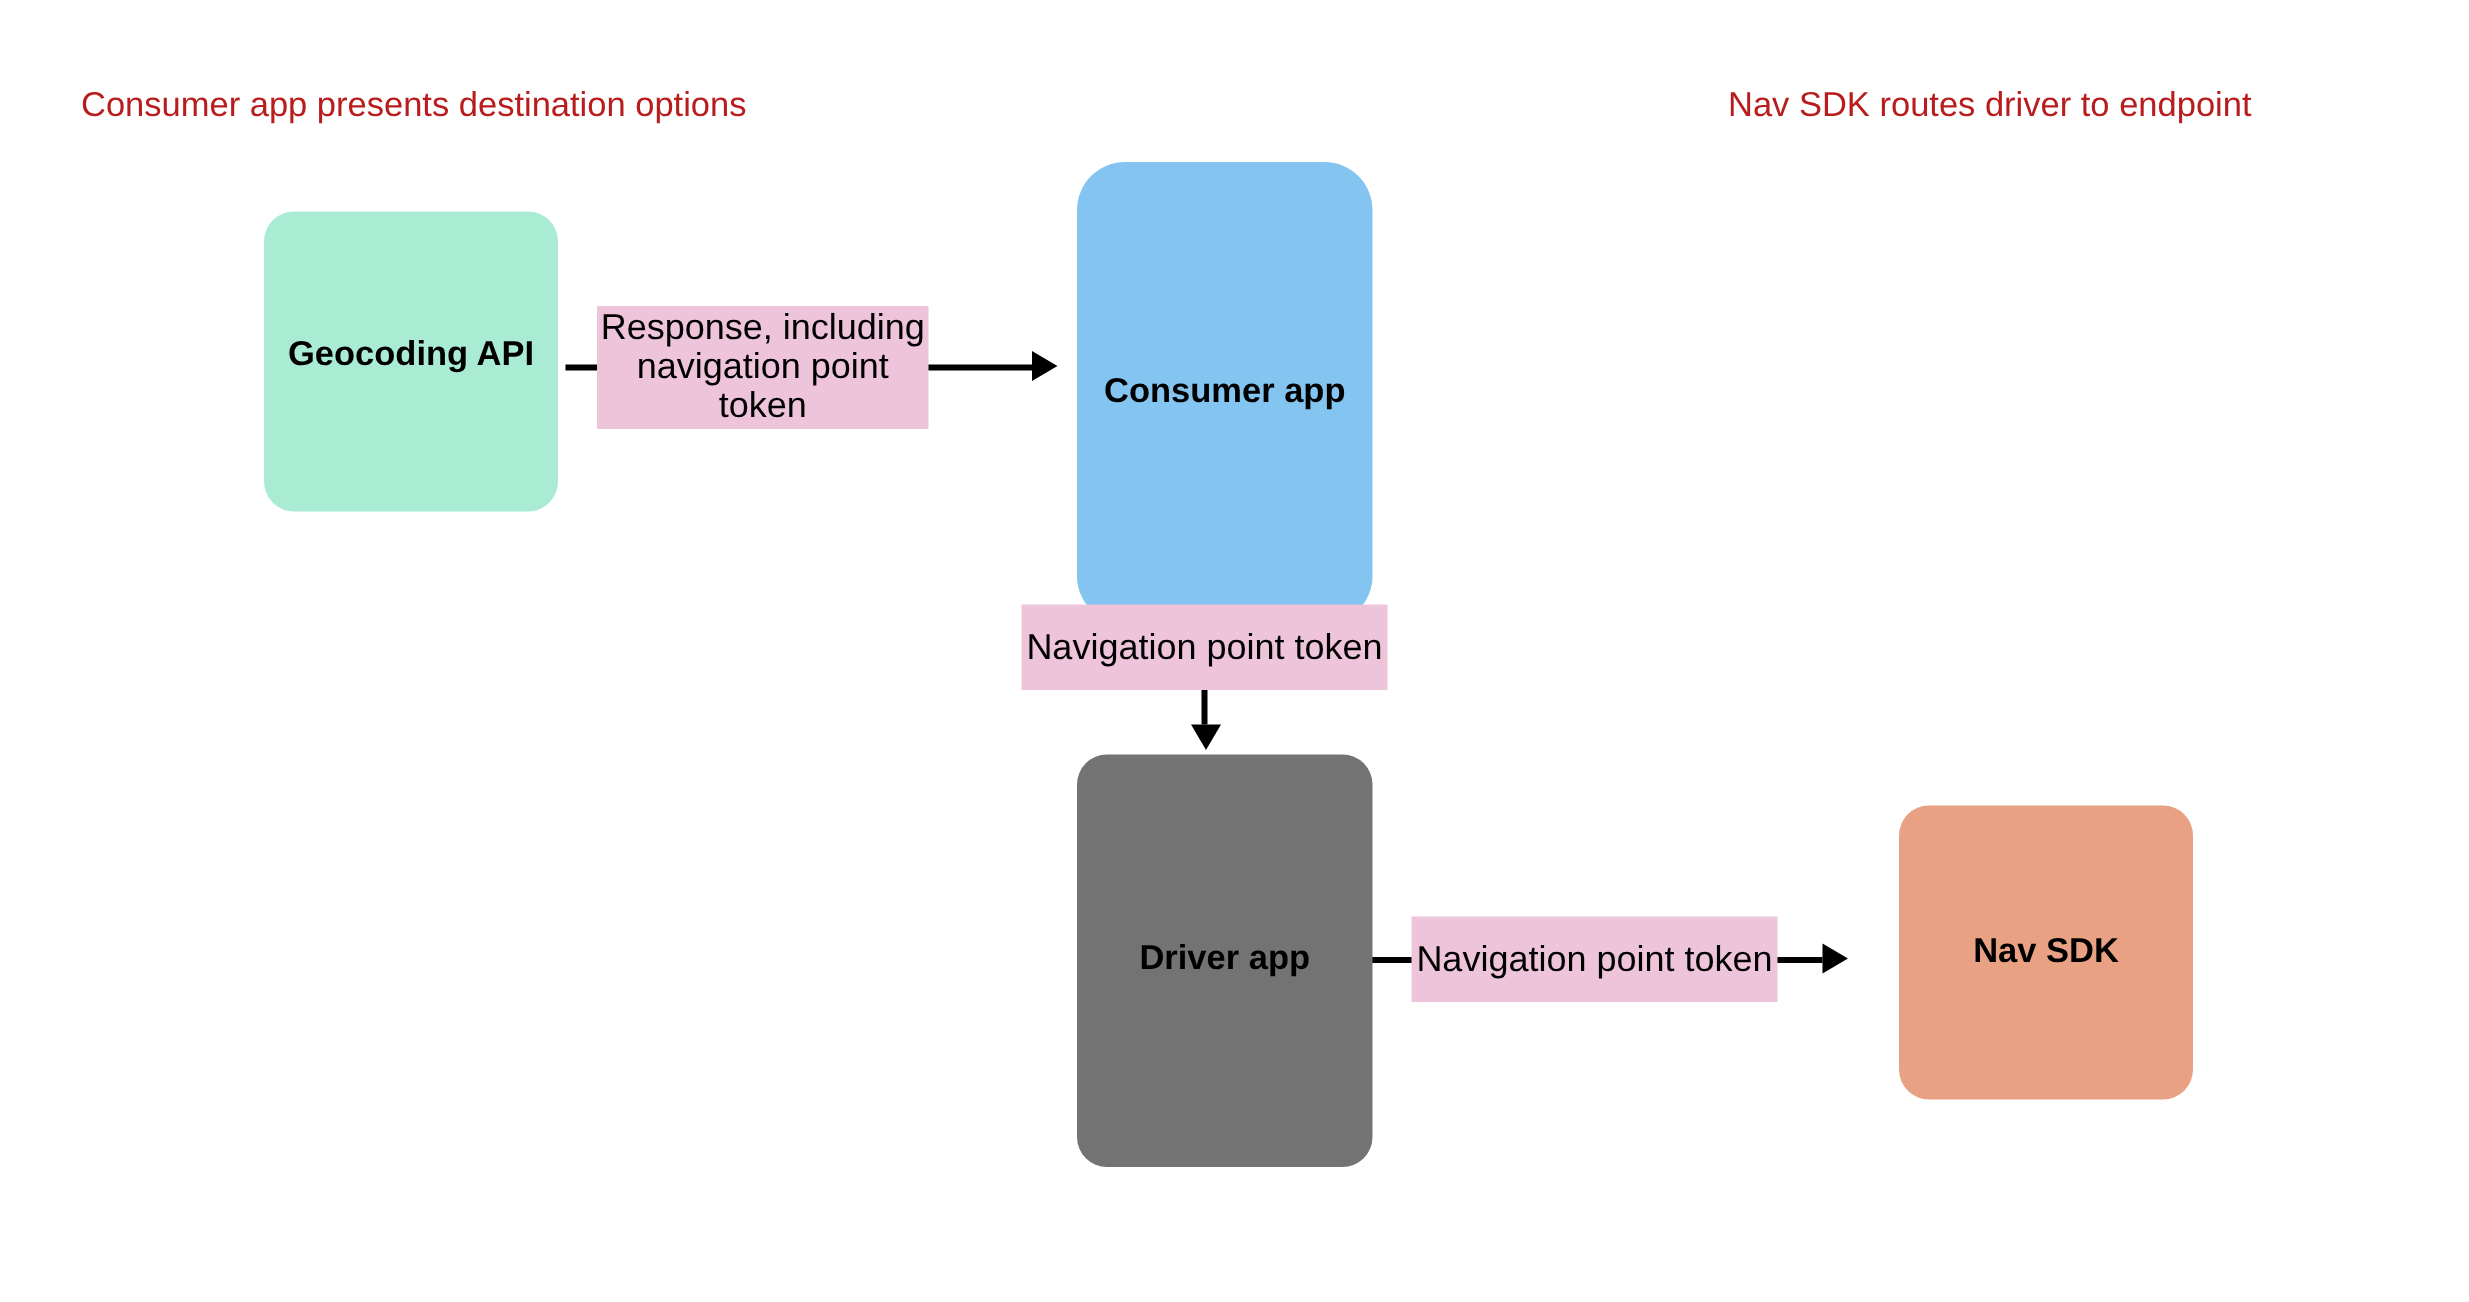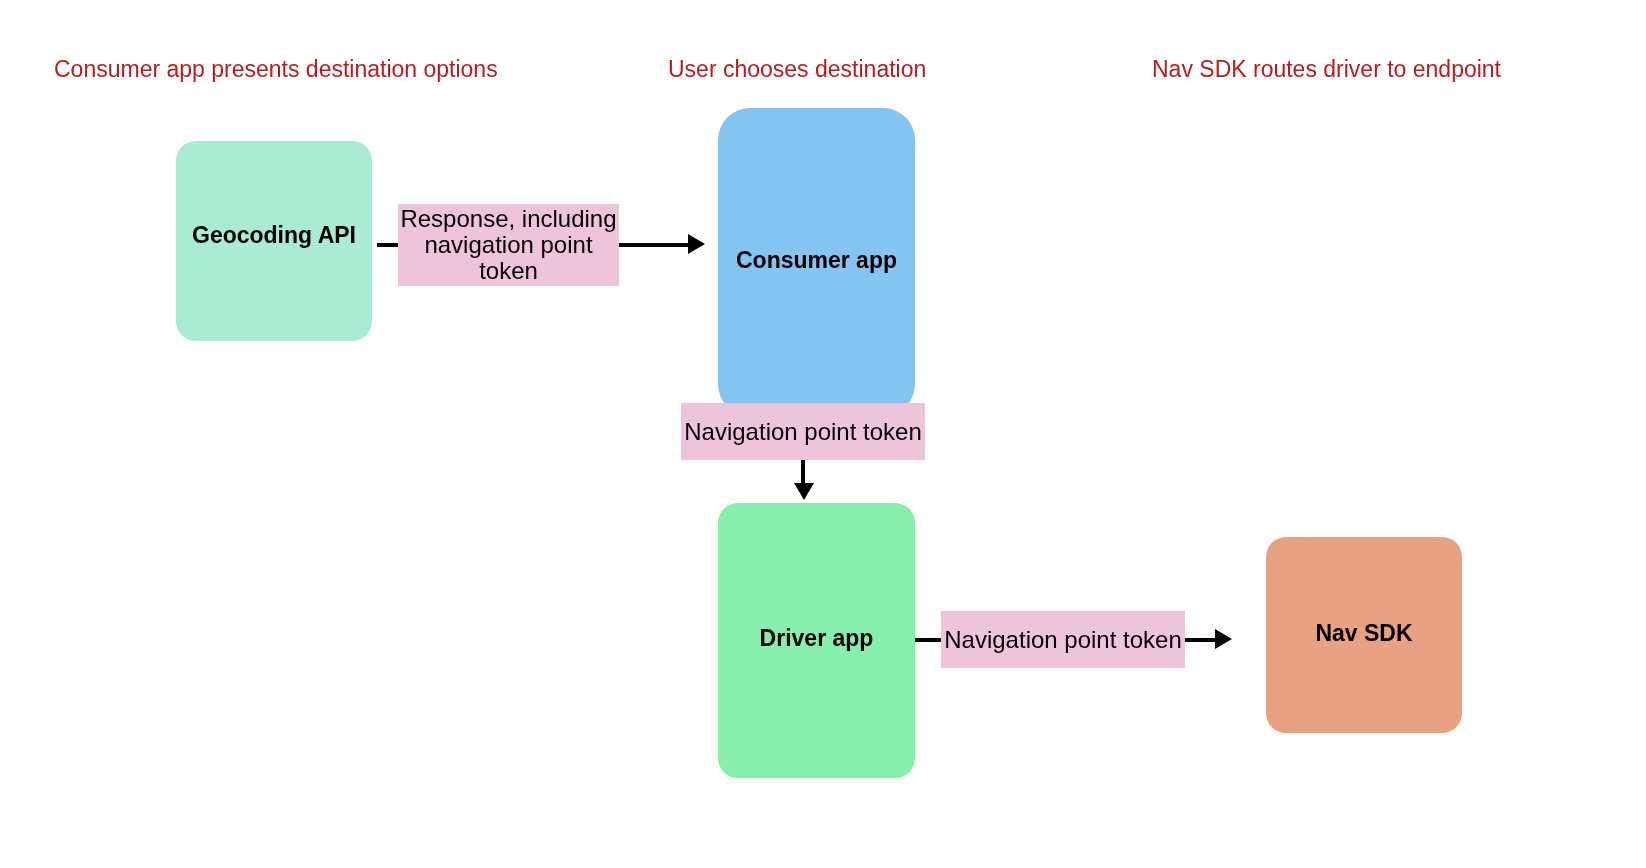--- a/index.html
+++ b/index.html
@@ -66,21 +66,21 @@
     left: 705px; top: 108px;
     width: 197px; height: 308px;
     background: #83c4f0;
     border-radius: 32px;
   }
   #node-consumer .node-label { transform: translateY(-2px); }
 
   #node-driver {
     left: 705px; top: 503px;
     width: 197px; height: 275px;
-    background: #86efac;
+    background: #737373;
   }
   #node-driver .node-label { transform: translateY(-2px); }
 
   #node-navsdk {
     left: 1253px; top: 537px;
     width: 196px; height: 196px;
     background: #e9a183;
   }
   #node-navsdk .node-label { transform: translateY(-2px); }
 
@@ -150,21 +150,20 @@
     width: 244px; height: 57px;
   }
 </style>
 </head>
 <body>
 
 <div id="stage">
 
   <div class="col-header" id="header-consumer">Consumer app presents destination options</div>
 
-  <div class="col-header" id="header-user">User chooses destination</div>
 
   <div class="col-header" id="header-navsdk">Nav SDK routes driver to endpoint</div>
 
   <div class="conn-h" id="conn1-line"></div>
   <div class="arrow-right" id="conn1-head"></div>
 
   <div class="conn-v" id="conn2-line"></div>
   <div class="arrow-down" id="conn2-head"></div>
 
   <div class="conn-h" id="conn3-line"></div>

